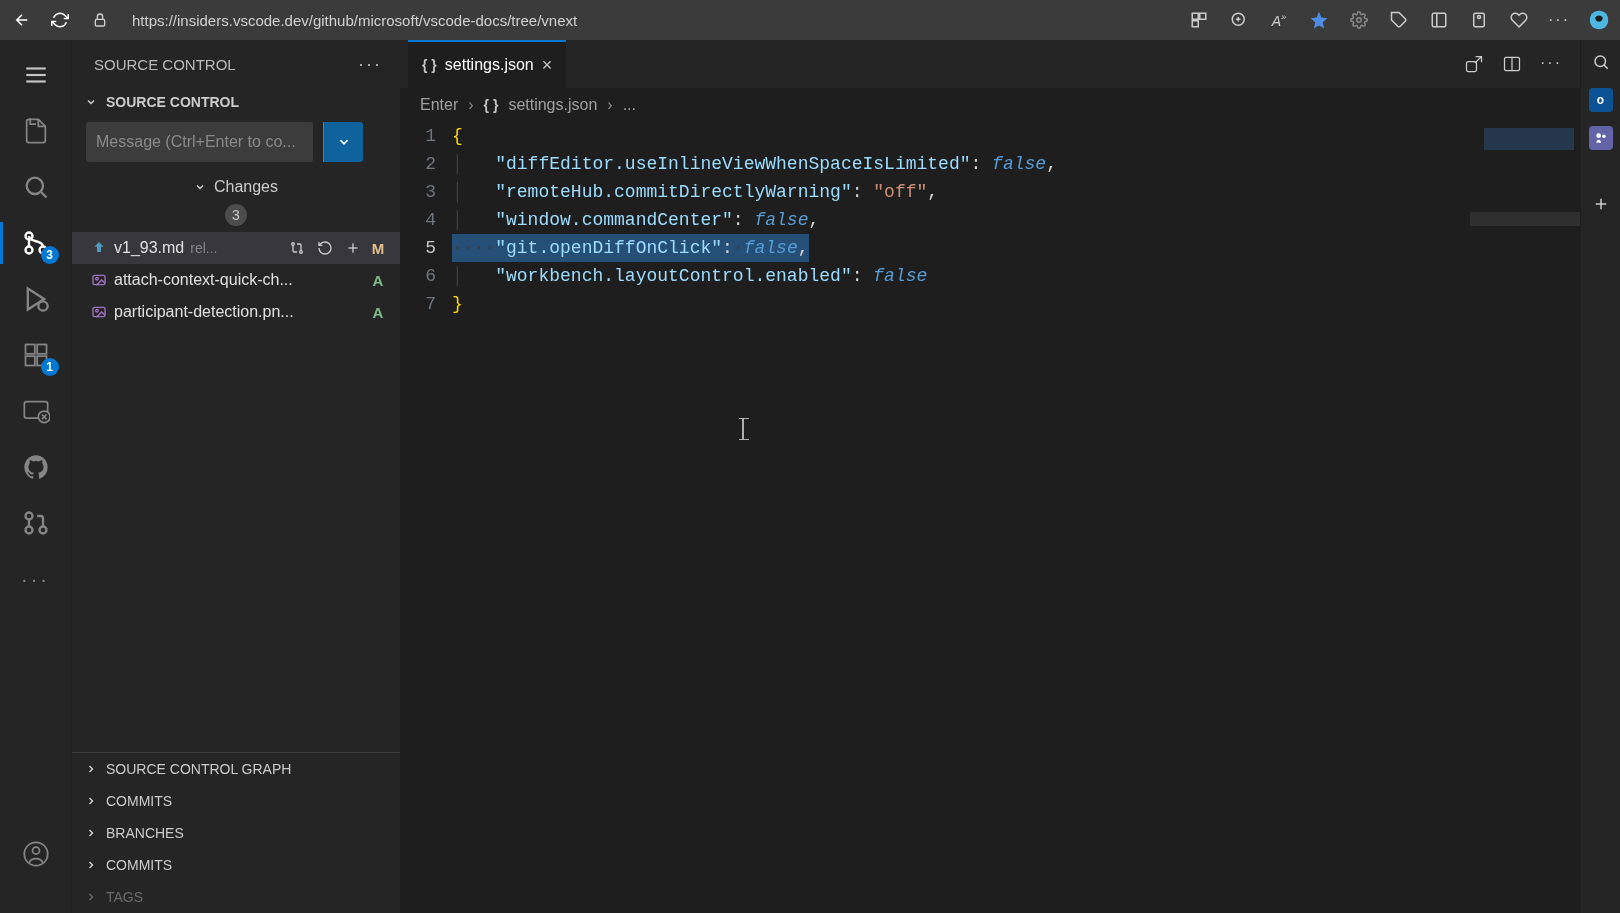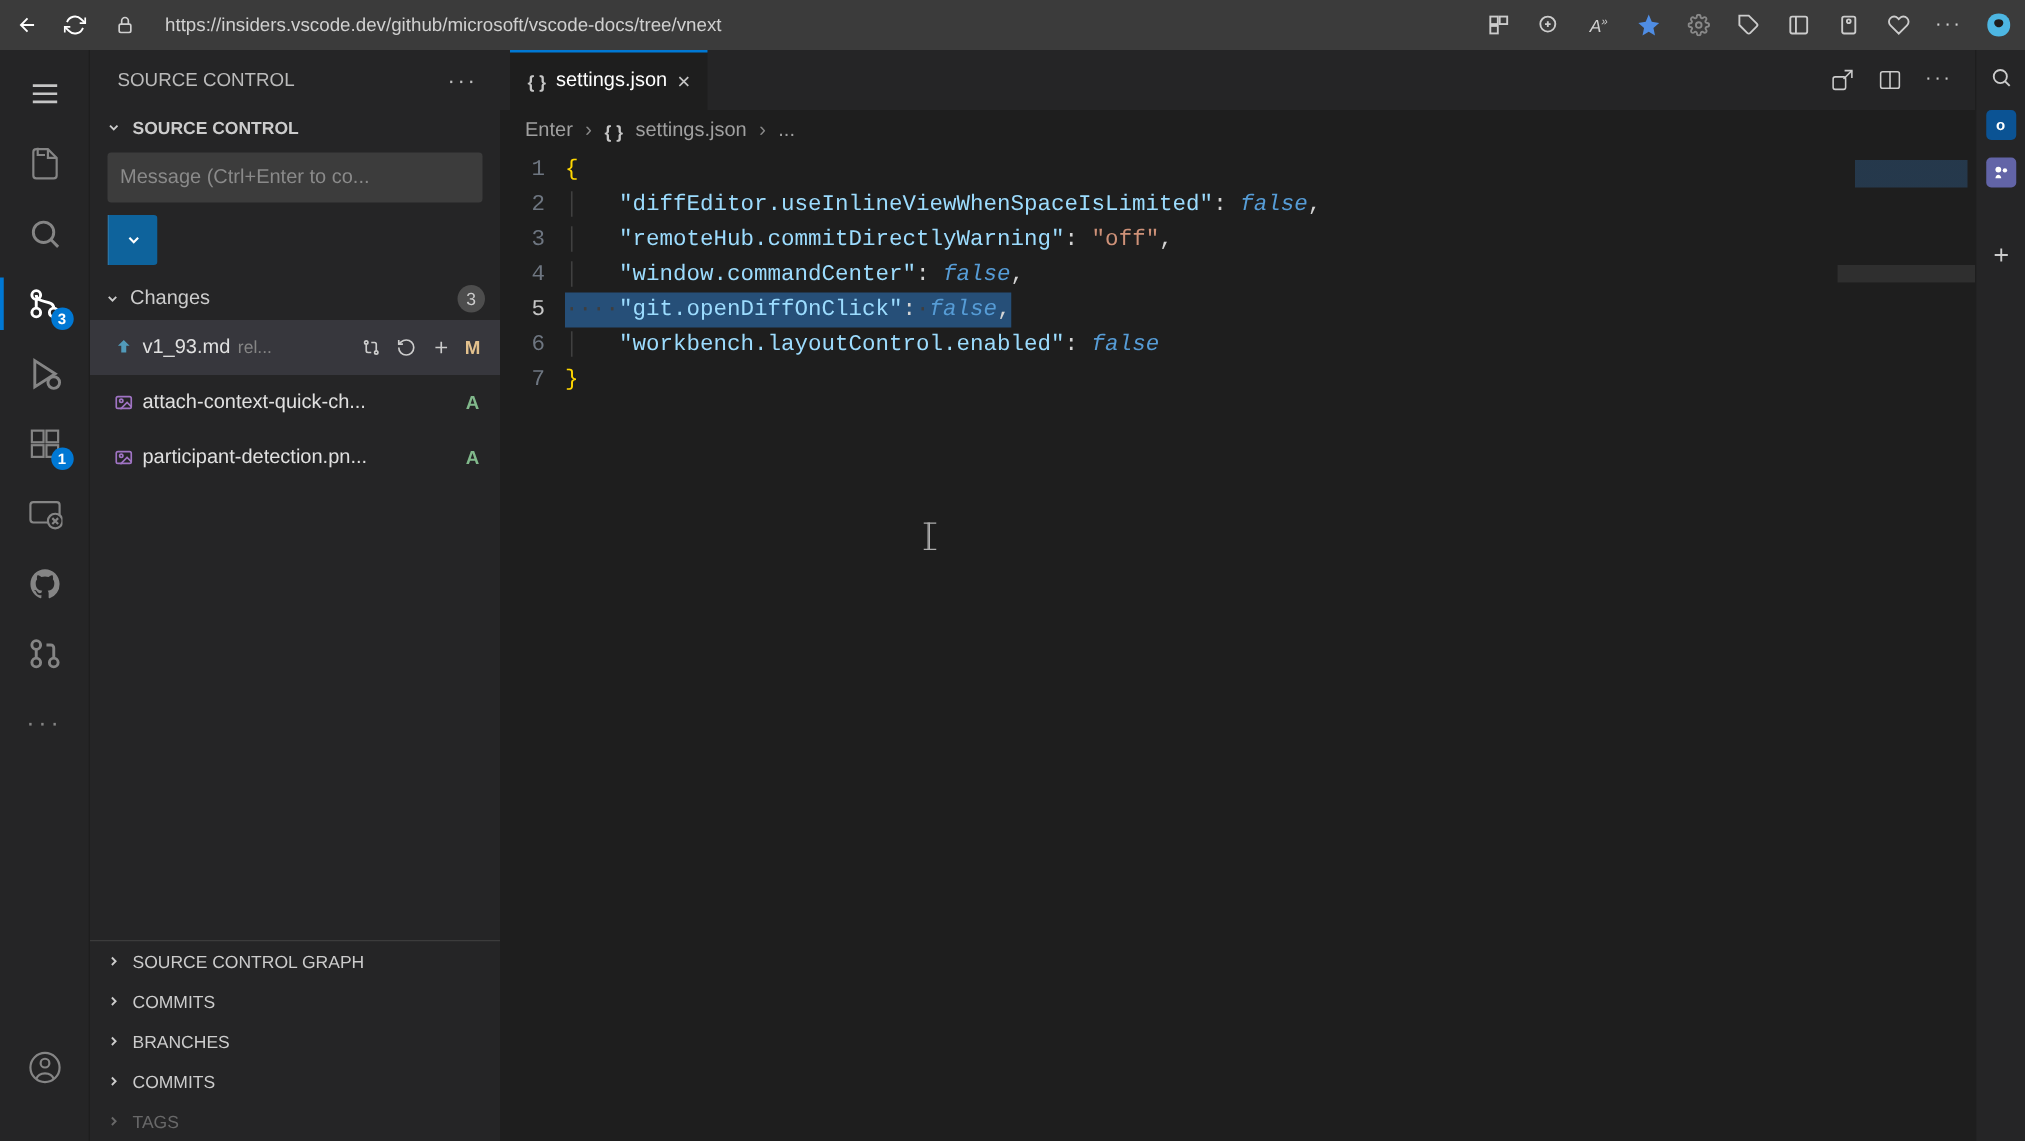--- a/index.html
+++ b/index.html
@@ -75,21 +75,21 @@
   padding: 6px 12px;
   font-size:14px;
   font-weight:700;
   color:#cccccc;
   cursor:pointer;
 }
 .section-hdr .chev { width:14px; height:14px; display:flex; align-items:center; justify-content:center; }
 .commit-box {
   margin: 6px 14px 10px 14px;
   display:flex;
-  flex-direction:column;
+  flex-direction:row;
   gap:10px;
 }
 .commit-input {
   background:#3c3c3c;
   border:none;
   border-radius:3px;
   height:40px;
   padding:0 10px;
   color:#cccccc;
   font-size:16px;
@@ -121,20 +121,21 @@
   cursor:pointer;
 }
 .changes-hdr {
   display:flex;
   align-items:center;
   padding: 6px 12px;
   gap:8px;
   font-size:16px;
   cursor:pointer;
   justify-content:space-between;
+  flex-direction:column;
 }
 .changes-hdr .left { display:flex; align-items:center; gap:8px; }
 .count-badge {
   background:#4d4d4d;
   color:#ccc;
   border-radius:12px;
   min-width:22px;
   height:22px;
   display:flex;
   align-items:center;
@@ -142,21 +143,21 @@
   font-size:14px;
   padding:0 7px;
 }
 .file-row {
   display:flex;
   align-items:center;
   padding: 4px 12px 4px 18px;
   gap:6px;
   font-size:16px;
   cursor:pointer;
-  height:44px;
+  height:32px;
 }
 .file-row.selected { background:#37373d; }
 .file-row .fname { color:#e0e0e0; white-space:nowrap; overflow:hidden; text-overflow:ellipsis; }
 .file-row .fpath { color:#858585; font-size:14px; white-space:nowrap; overflow:hidden; text-overflow:ellipsis; }
 .file-row .name-wrap { flex:1; display:flex; align-items:baseline; gap:6px; overflow:hidden; }
 .file-row .status-letter { width:20px; text-align:center; font-size:15px; font-weight:600; }
 .status-M { color:#e2c08d; }
 .status-A { color:#81b88b; }
 .file-icon { width:18px; height:18px; display:flex; align-items:center; justify-content:center; }
 .row-actions { display:flex; gap:10px; color:#c5c5c5; }

